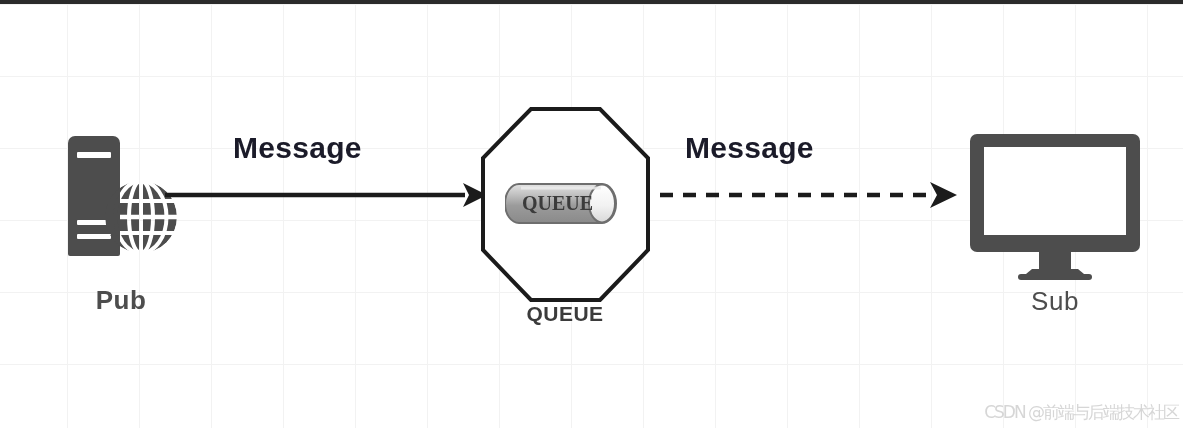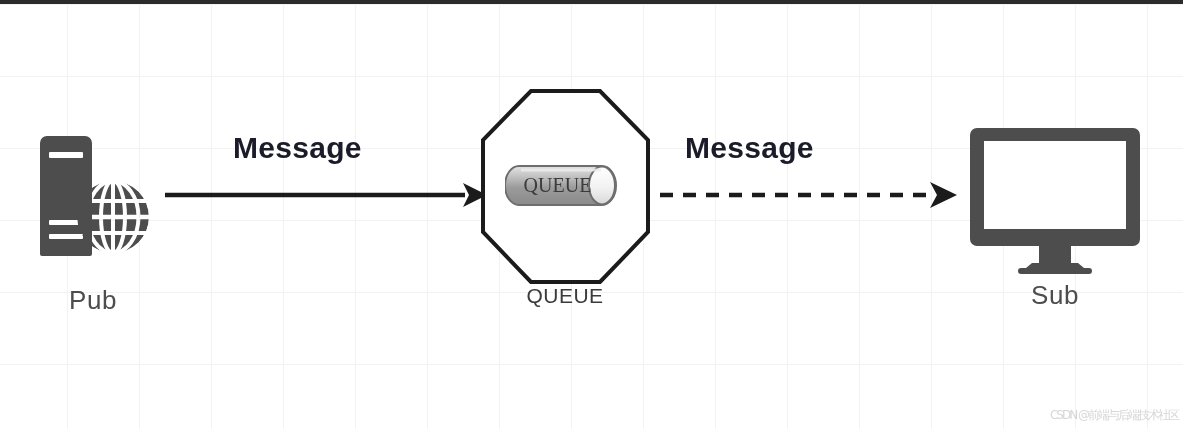--- a/index.html
+++ b/index.html
@@ -24,24 +24,25 @@
     position: absolute;
     left: 0; top: 0;
     width: 1183px;
     height: 4px;
     background: #2b2b2b;
   }
 
   
   #pub-node {
     position: absolute;
-    left: 28px;
+    left: 56px;
     top: 130px;
     width: 140px;
     height: 200px;
+    font-weight: bold;
   }
   #server-tower {
     position: absolute;
     left: 12px; top: 6px;
     width: 52px;
     height: 120px;
     background: #4d4d4d;
     border-radius: 7px 7px 2px 2px;
   }
   .server-slot {
@@ -82,23 +83,24 @@
     font-size: 30px;
     font-weight: bold;
     color: #1b1b29;
     letter-spacing: 0.3px;
   }
 
   
   #broker-node {
     position: absolute;
     left: 478px;
-    top: 86px;
+    top: 104px;
     width: 185px;
     height: 230px;
+    font-weight: bold;
   }
   #broker-octagon { position: absolute; left: 0; top: 0; }
   #queue-cyl {
     position: absolute;
     left: 27px;
     top: 77px;
     width: 119px;
     height: 45px;
   }
   #queue-text {
@@ -140,41 +142,41 @@
     font-size: 30px;
     font-weight: bold;
     color: #1b1b29;
     letter-spacing: 0.3px;
   }
 
   
   #sub-node {
     position: absolute;
     left: 960px;
-    top: 125px;
+    top: 131px;
     width: 200px;
     height: 200px;
   }
   #monitor-icon { position: absolute; left: 0; top: 0; }
   #sub-label {
     position: absolute;
     left: 0; top: 155px;
     width: 190px;
     text-align: center;
     font-size: 26px;
     color: #4d4d4d;
     letter-spacing: 0.5px;
   }
 
   
   #watermark {
     position: absolute;
     right: 5px;
     bottom: 4px;
-    font-size: 12px;
+    font-size: 17px;
     color: #c9c9c9;
     opacity: 0.75;
     white-space: nowrap;
     letter-spacing: -2px;
     font-family: "DejaVu Sans", sans-serif;
     margin-left: 8px;
   }
 </style>
 </head>
 <body>

